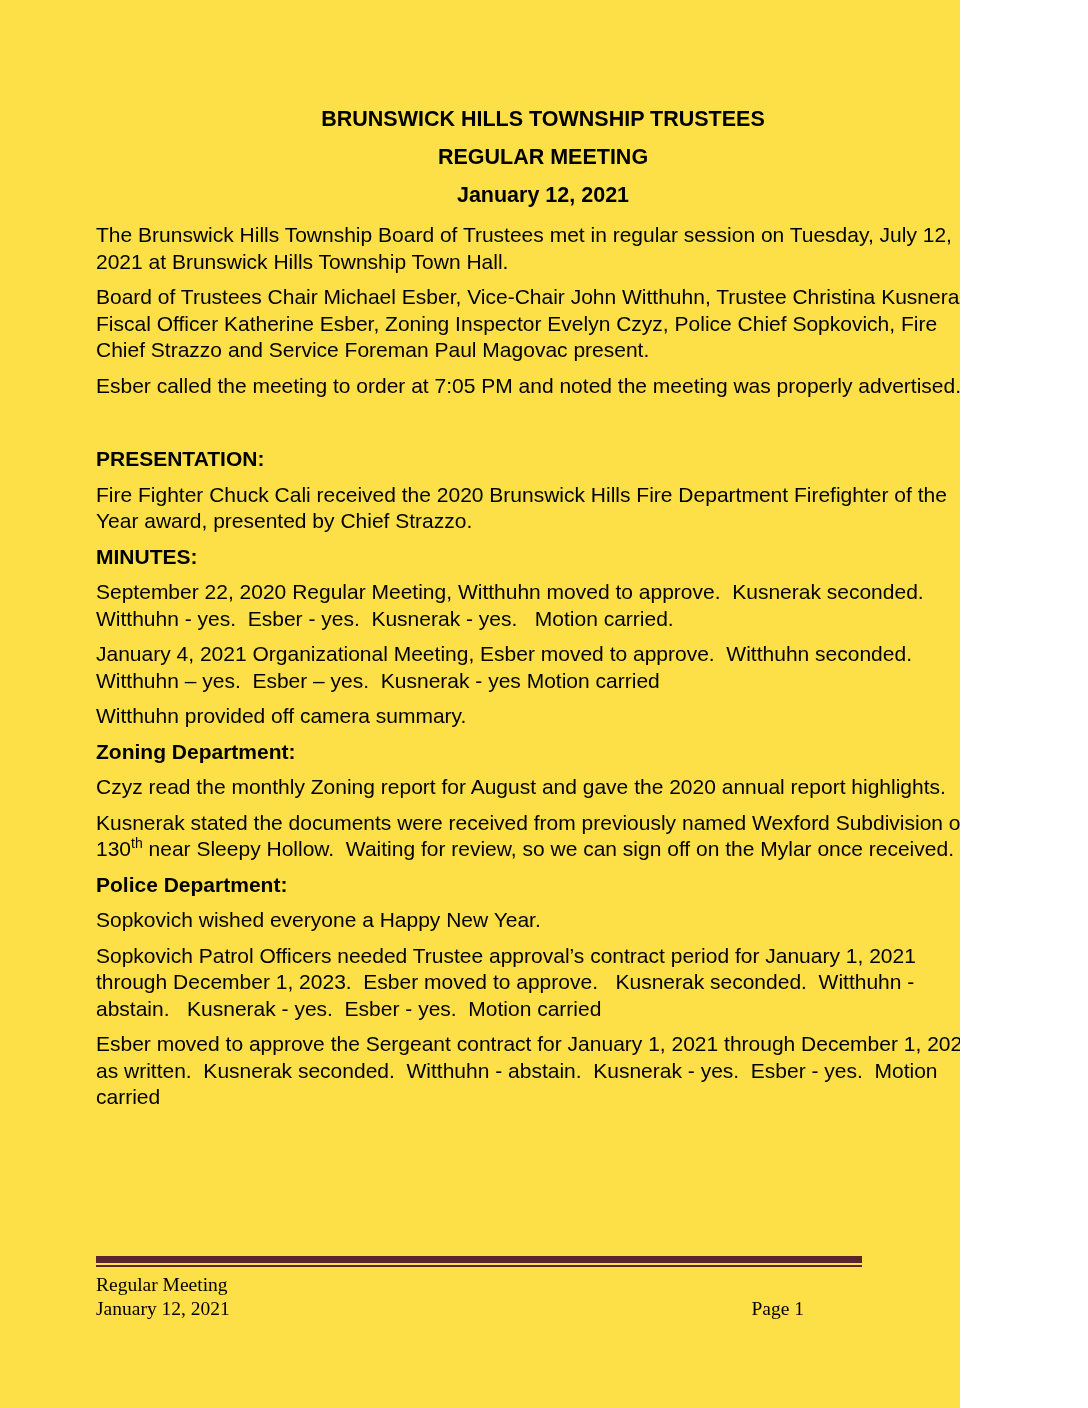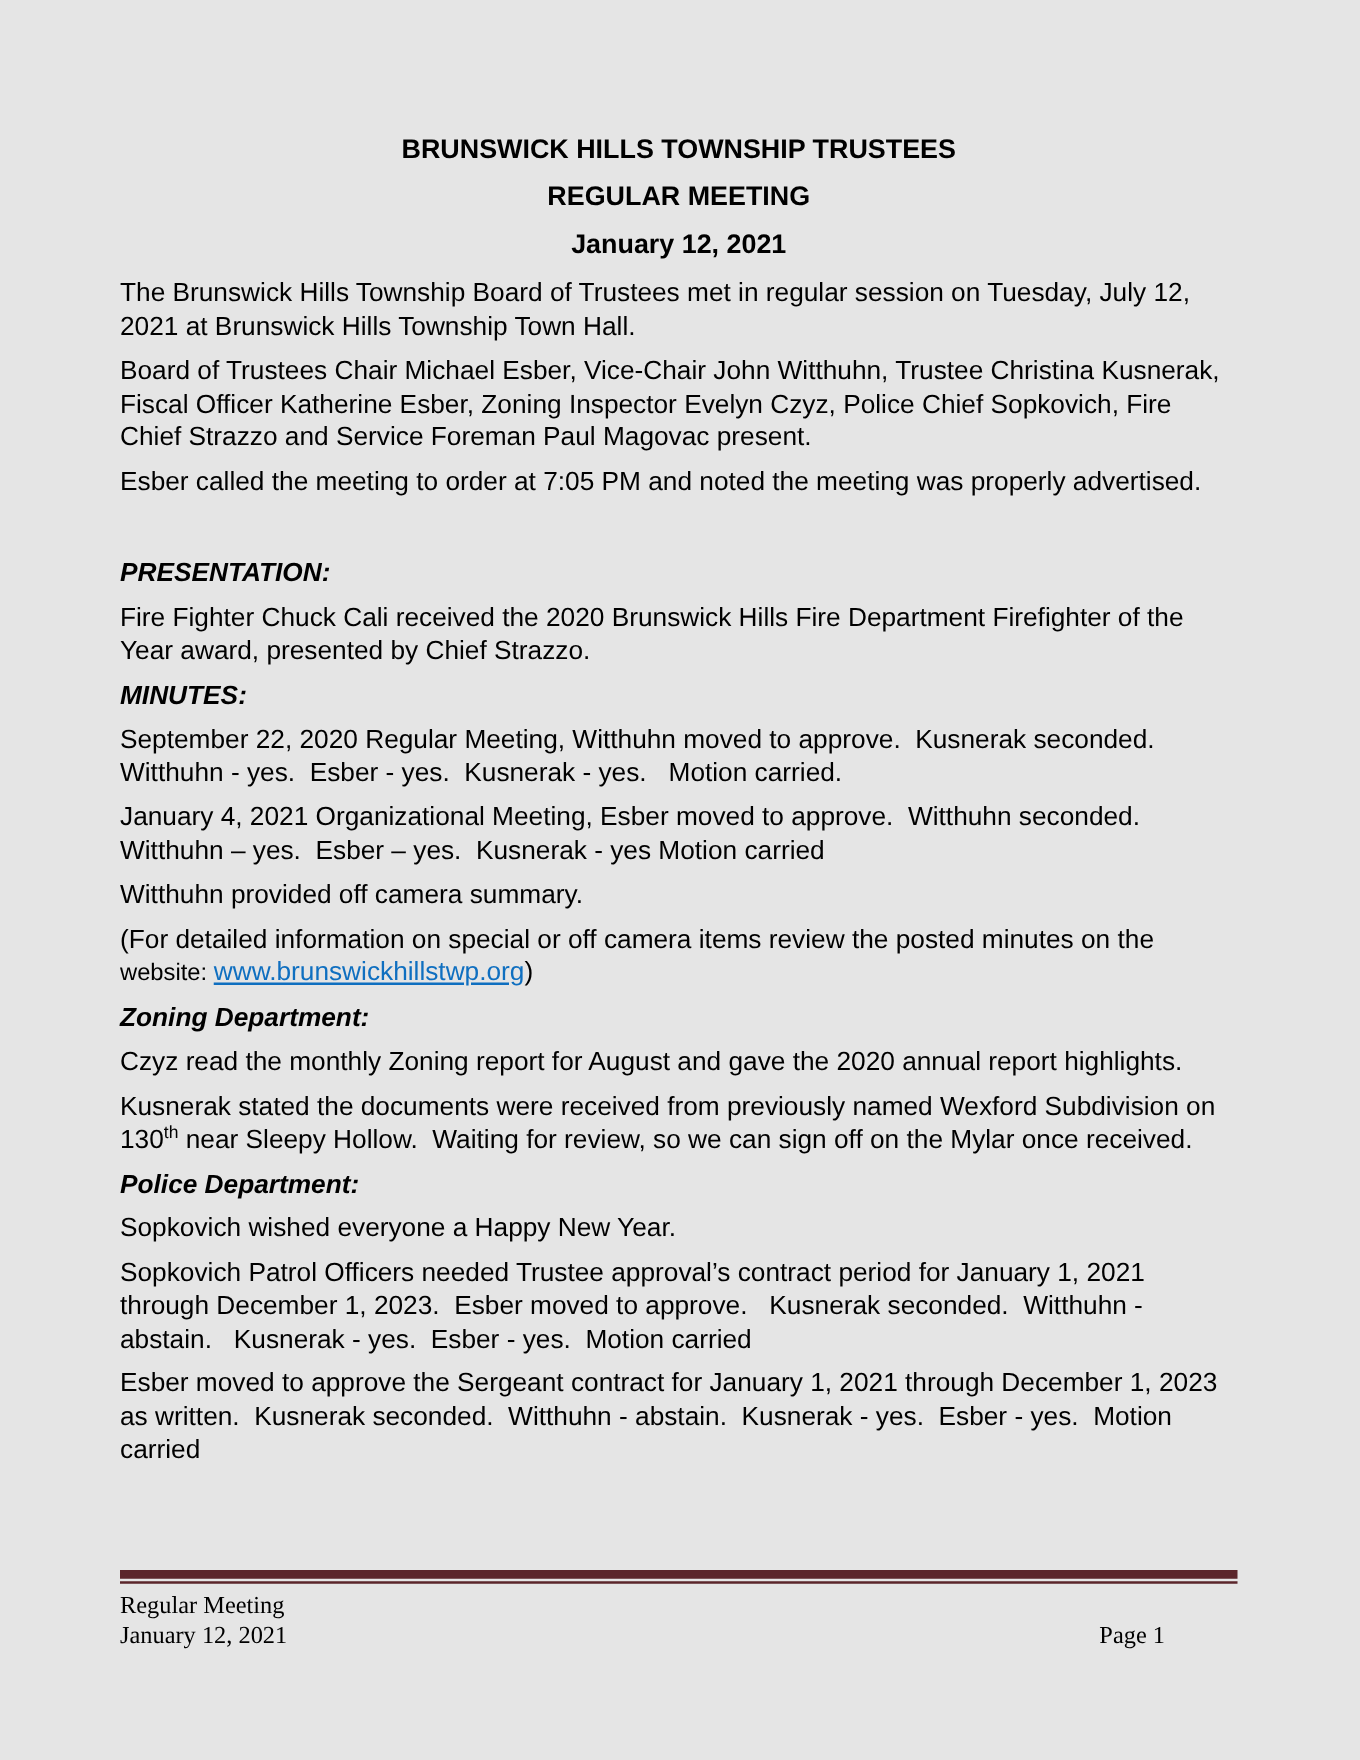--- a/index.html
+++ b/index.html
@@ -2,23 +2,23 @@
 <html><head>
 <meta charset="utf-8">
 <style>
   html, body {
     margin: 0;
     padding: 0;
     background: #ffffff;
   }
   .page {
     position: relative;
-    width: 1088px;
+    width: 960px;
     height: 1408px;
-    background: #e5e5e5;
+    background: #fde047;
     font-family: "Liberation Sans", "DejaVu Sans", sans-serif;
     color: #000000;
     overflow: hidden;
     box-sizing: border-box;
   }
   .content {
     position: absolute;
     top: 106px;
     left: 96px;
     width: 894px;
@@ -39,21 +39,20 @@
     line-height: 26.5px;
     margin: 0 0 9px 0;
     white-space: pre-wrap;
   }
   .heading {
     font-size: 21px;
     line-height: 26.5px;
     font-weight: bold;
     margin: 0 0 9px 0;
     white-space: pre-wrap;
-    font-style: italic;
   }
   .spacer {
     height: 38px;
   }
   .website-label {
     font-size: 19px;
   }
   .link {
     color: #0F6FC0;
     text-decoration: underline;
@@ -112,21 +111,20 @@
     <div class="spacer"></div>
 
     <div class="heading">PRESENTATION:</div>
     <p class="para">Fire Fighter Chuck Cali received the 2020 Brunswick Hills Fire Department Firefighter of the Year award, presented by Chief Strazzo.</p>
 
     <div class="heading">MINUTES:</div>
     <p class="para">September 22, 2020 Regular Meeting, Witthuhn moved to approve.  Kusnerak seconded.  Witthuhn - yes.  Esber - yes.  Kusnerak - yes.   Motion carried.</p>
     <p class="para">January 4, 2021 Organizational Meeting, Esber moved to approve.  Witthuhn seconded.  Witthuhn – yes.  Esber – yes.  Kusnerak - yes Motion carried</p>
     <p class="para">Witthuhn provided off camera summary.</p>
 
-    <p class="para"><span>(For detailed information on special or off camera items review the posted minutes on the </span><span class="website-label">website: </span><a class="link">www.brunswickhillstwp.org</a><span>)</span></p>
 
 
     <div class="heading">Zoning Department:</div>
     <p class="para">Czyz read the monthly Zoning report for August and gave the 2020 annual report highlights.</p>
     <p class="para"><span>Kusnerak stated the documents were received from previously named Wexford Subdivision on 130</span><sup>th</sup><span> near Sleepy Hollow.  Waiting for review, so we can sign off on the Mylar once received.</span></p>
 
     <div class="heading">Police Department:</div>
     <p class="para">Sopkovich wished everyone a Happy New Year.</p>
     <p class="para">Sopkovich Patrol Officers needed Trustee approval’s contract period for January 1, 2021 through December 1, 2023.  Esber moved to approve.   Kusnerak seconded.  Witthuhn - abstain.   Kusnerak - yes.  Esber - yes.  Motion carried</p>
     <p class="para">Esber moved to approve the Sergeant contract for January 1, 2021 through December 1, 2023 as written.  Kusnerak seconded.  Witthuhn - abstain.  Kusnerak - yes.  Esber - yes.  Motion carried</p>

